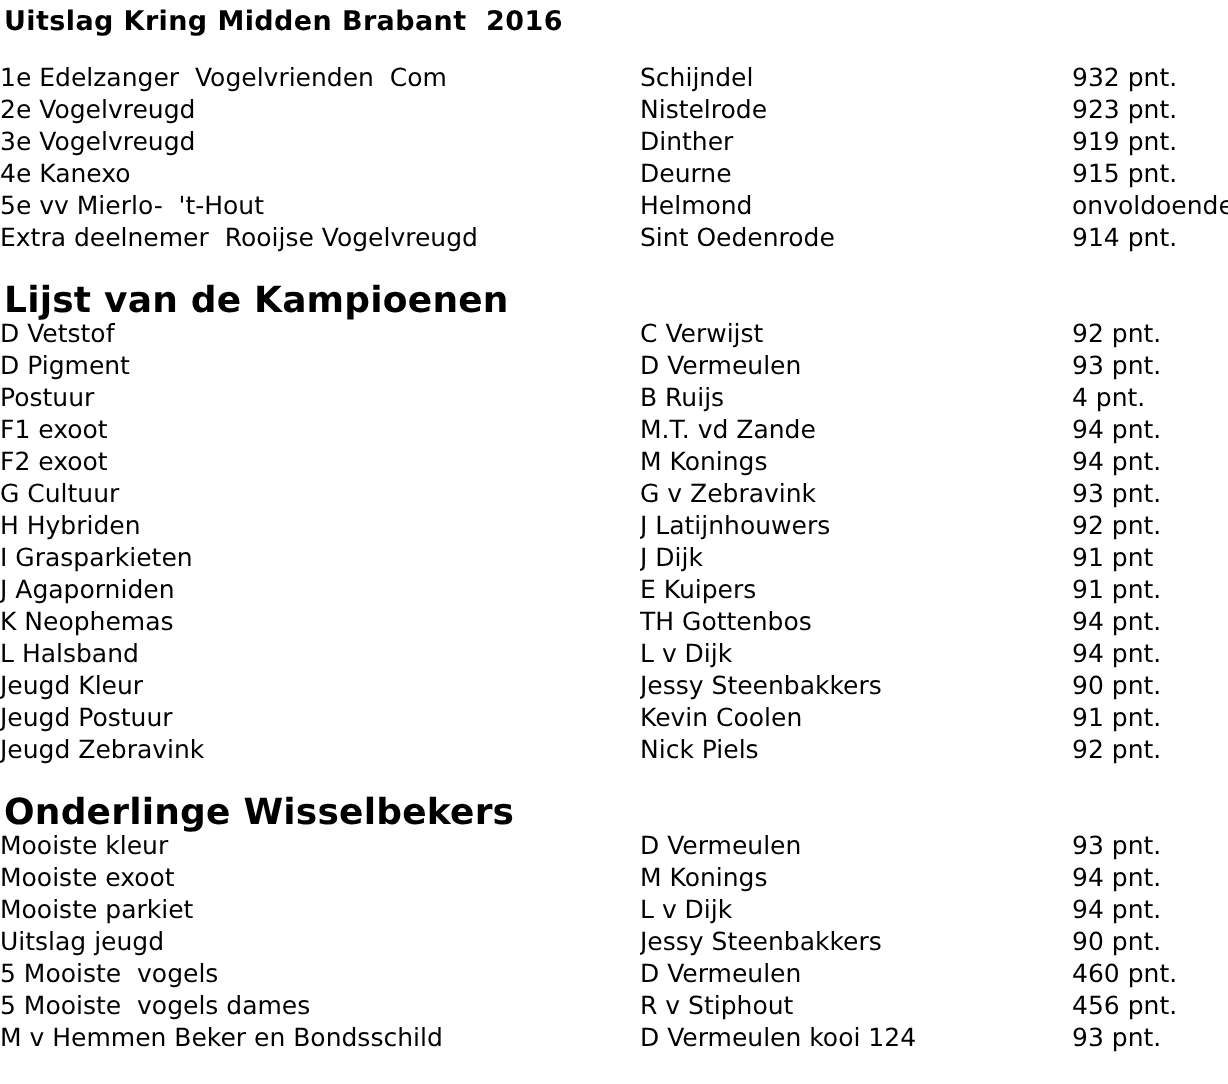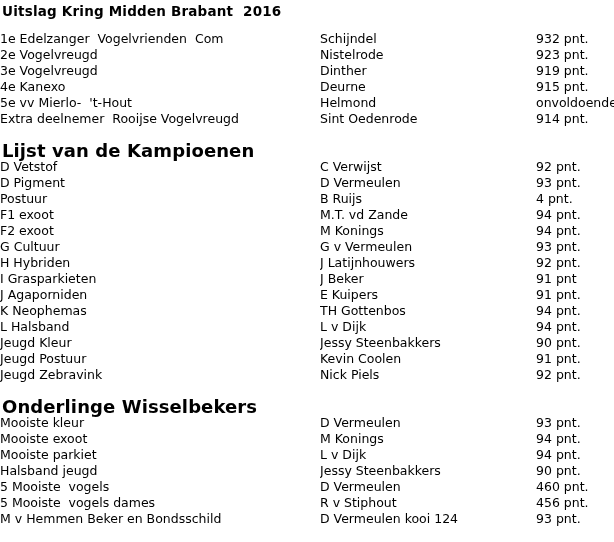--- a/index.html
+++ b/index.html
@@ -142,31 +142,31 @@
           <td class="c-name">M.T. vd Zande</td>
           <td class="c-pts">94 pnt.</td>
         </tr>
         <tr>
           <td class="c-cat">F2 exoot</td>
           <td class="c-name">M Konings</td>
           <td class="c-pts">94 pnt.</td>
         </tr>
         <tr>
           <td class="c-cat">G Cultuur</td>
-          <td class="c-name">G v Vermeulen</td>
+          <td class="c-name">G v Zebravink</td>
           <td class="c-pts">93 pnt.</td>
         </tr>
         <tr>
           <td class="c-cat">H Hybriden</td>
           <td class="c-name">J Latijnhouwers</td>
           <td class="c-pts">92 pnt.</td>
         </tr>
         <tr>
           <td class="c-cat">I Grasparkieten</td>
-          <td class="c-name">J Beker</td>
+          <td class="c-name">J Dijk</td>
           <td class="c-pts">91 pnt</td>
         </tr>
         <tr>
           <td class="c-cat">J Agaporniden</td>
           <td class="c-name">E Kuipers</td>
           <td class="c-pts">91 pnt.</td>
         </tr>
         <tr>
           <td class="c-cat">K Neophemas</td>
           <td class="c-name">TH Gottenbos</td>
@@ -211,21 +211,21 @@
           <td class="c-cat">Mooiste exoot</td>
           <td class="c-name">M Konings</td>
           <td class="c-pts">94 pnt.</td>
         </tr>
         <tr>
           <td class="c-cat">Mooiste parkiet</td>
           <td class="c-name">L v Dijk</td>
           <td class="c-pts">94 pnt.</td>
         </tr>
         <tr>
-          <td class="c-cat">Halsband jeugd</td>
+          <td class="c-cat">Uitslag jeugd</td>
           <td class="c-name">Jessy Steenbakkers</td>
           <td class="c-pts">90 pnt.</td>
         </tr>
         <tr>
           <td class="c-cat">5 Mooiste  vogels</td>
           <td class="c-name">D Vermeulen</td>
           <td class="c-pts">460 pnt.</td>
         </tr>
         <tr>
           <td class="c-cat">5 Mooiste  vogels dames</td>

